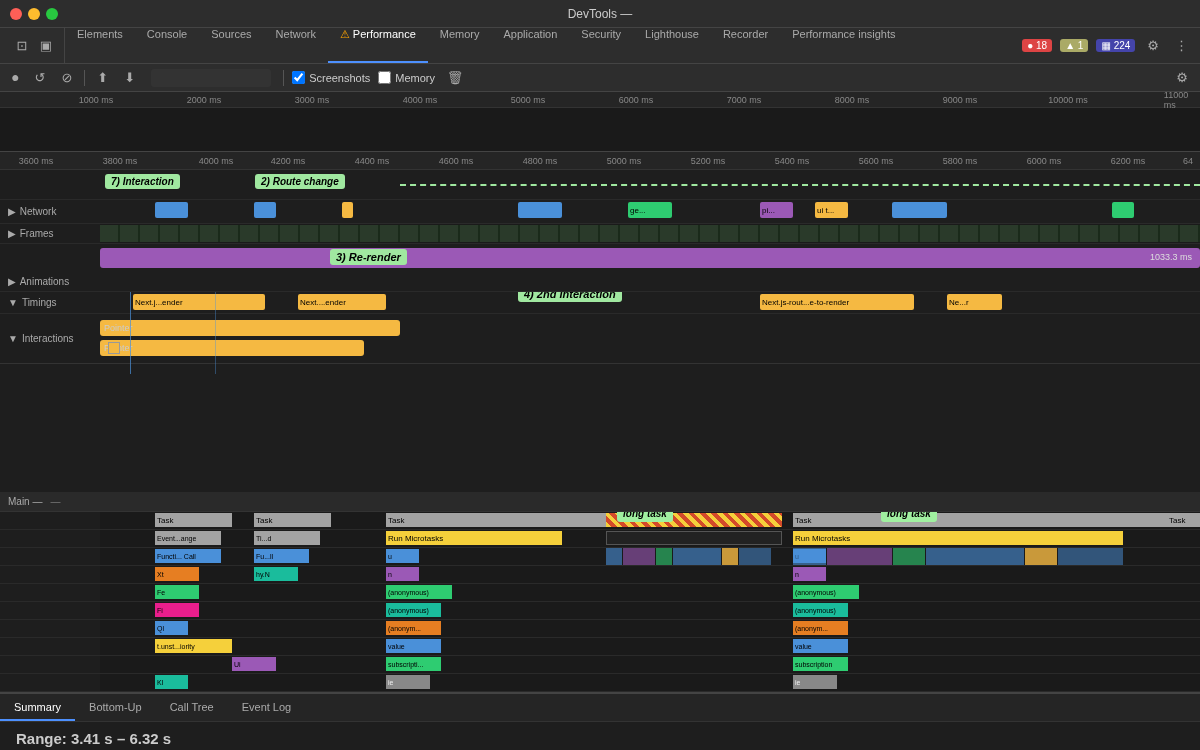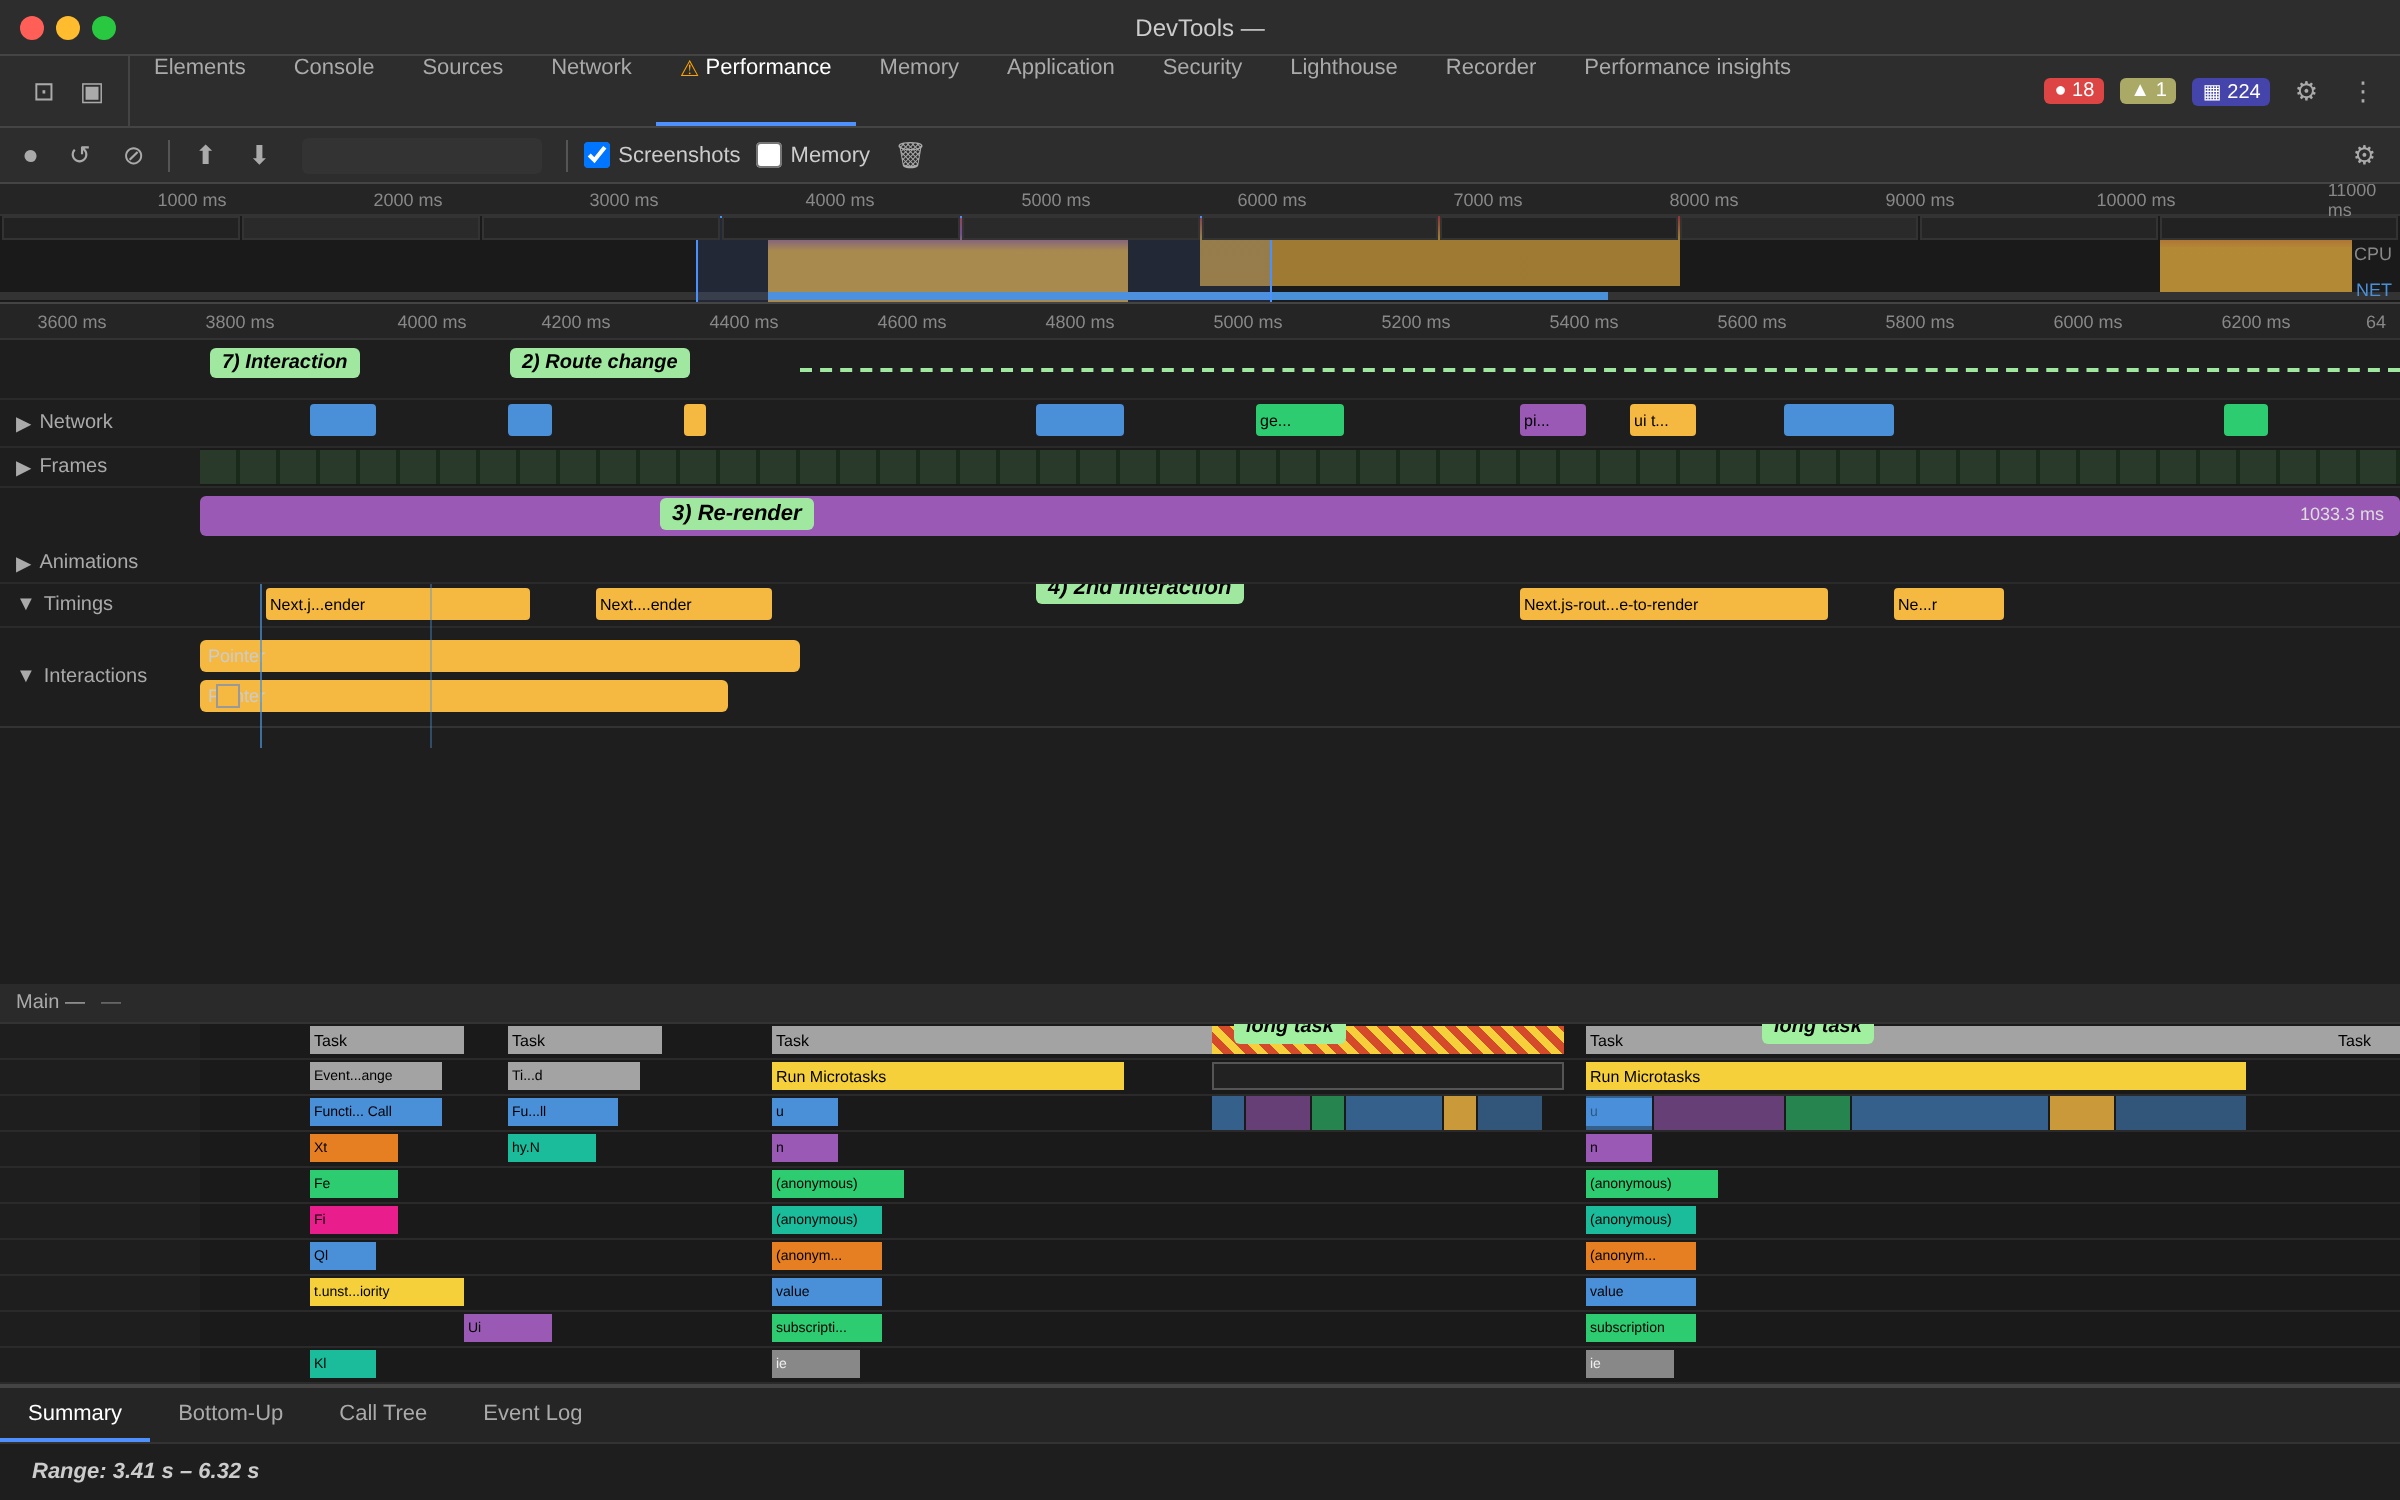--- a/index.html
+++ b/index.html
@@ -290,25 +290,24 @@
       border-bottom: 2px solid transparent;
     }
     .bottom-tab.active {
       color: #fff;
       border-bottom: 2px solid #4d90fe;
     }
     #bottom-content {
       padding: 8px 16px;
     }
     .range-text {
-      font-size: 11px;
+      font-size: 15px;
       color: #ccc;
       margin-bottom: 12px;
       font-weight: bold;
-      font-style: italic;
     }
 
     
     .c-task { background: #a3a3a3; }
     .c-yellow { background: #f5d03b; }
     .c-blue { background: #4a90d9; }
     .c-purple { background: #9b59b6; }
     .c-green { background: #2ecc71; }
     .c-teal { background: #1abc9c; }
     .c-orange { background: #e67e22; }
@@ -431,48 +430,20 @@
     <span class="time-tick" style="left:26%">3000 ms</span>
     <span class="time-tick" style="left:35%">4000 ms</span>
     <span class="time-tick" style="left:44%">5000 ms</span>
     <span class="time-tick" style="left:53%">6000 ms</span>
     <span class="time-tick" style="left:62%">7000 ms</span>
     <span class="time-tick" style="left:71%">8000 ms</span>
     <span class="time-tick" style="left:80%">9000 ms</span>
     <span class="time-tick" style="left:89%">10000 ms</span>
     <span class="time-tick" style="left:98%">11000 ms</span>
   </div>
-  <div class="overview-content">
-
-    <div style="position:absolute;top:0;left:32%;width:15%;height:100%;background:linear-gradient(to top, #f5b942 60%, #9b59b6 80%, #d44 100%);opacity:0.7;"></div>
-    <div style="position:absolute;top:0;left:50%;width:20%;height:80%;background:linear-gradient(to top, #f5b942 70%, #d44 100%);opacity:0.6;"></div>
-    <div style="position:absolute;top:0;left:90%;width:8%;height:90%;background:linear-gradient(to top, #f5b942 60%, #d44 100%);opacity:0.7;"></div>
-
-    <div style="position:absolute;bottom:2px;left:0;right:0;height:4px;background:#333;">
-      <div style="position:absolute;left:32%;width:35%;height:100%;background:#4a90d9;"></div>
-    </div>
-
-    <div style="position:absolute;top:0;left:29%;width:24%;height:100%;background:rgba(100,150,255,0.12);border:1px solid #4a90fe;"></div>
-
-    <div style="position:absolute;top:0;left:0;right:0;height:12px;display:flex;gap:1px;padding:0 1px;">
-      <div style="flex:1;background:#222;border:1px solid #333;"></div>
-      <div style="flex:1;background:#2a2a2a;border:1px solid #333;"></div>
-      <div style="flex:1;background:#252525;border:1px solid #333;"></div>
-      <div style="flex:1;background:#222;border:1px solid #333;"></div>
-      <div style="flex:1;background:#2a2a2a;border:1px solid #333;"></div>
-      <div style="flex:1;background:#282828;border:1px solid #333;"></div>
-      <div style="flex:1;background:#222;border:1px solid #333;"></div>
-      <div style="flex:1;background:#2a2a2a;border:1px solid #333;"></div>
-      <div style="flex:1;background:#252525;border:1px solid #333;"></div>
-      <div style="flex:1;background:#222;border:1px solid #333;"></div>
-    </div>
-
-    <div style="position:absolute;right:4px;top:14px;font-size:9px;color:#888;">CPU</div>
-    <div style="position:absolute;right:4px;bottom:2px;font-size:9px;color:#4a90d9;">NET</div>
-  </div>
 </div>
 
 <div id="timeline-main">
 
   <div class="detail-ruler">
     <span class="detail-tick" style="left:3%">3600 ms</span>
     <span class="detail-tick" style="left:10%">3800 ms</span>
     <span class="detail-tick" style="left:18%">4000 ms</span>
     <span class="detail-tick" style="left:24%">4200 ms</span>
     <span class="detail-tick" style="left:31%">4400 ms</span>

